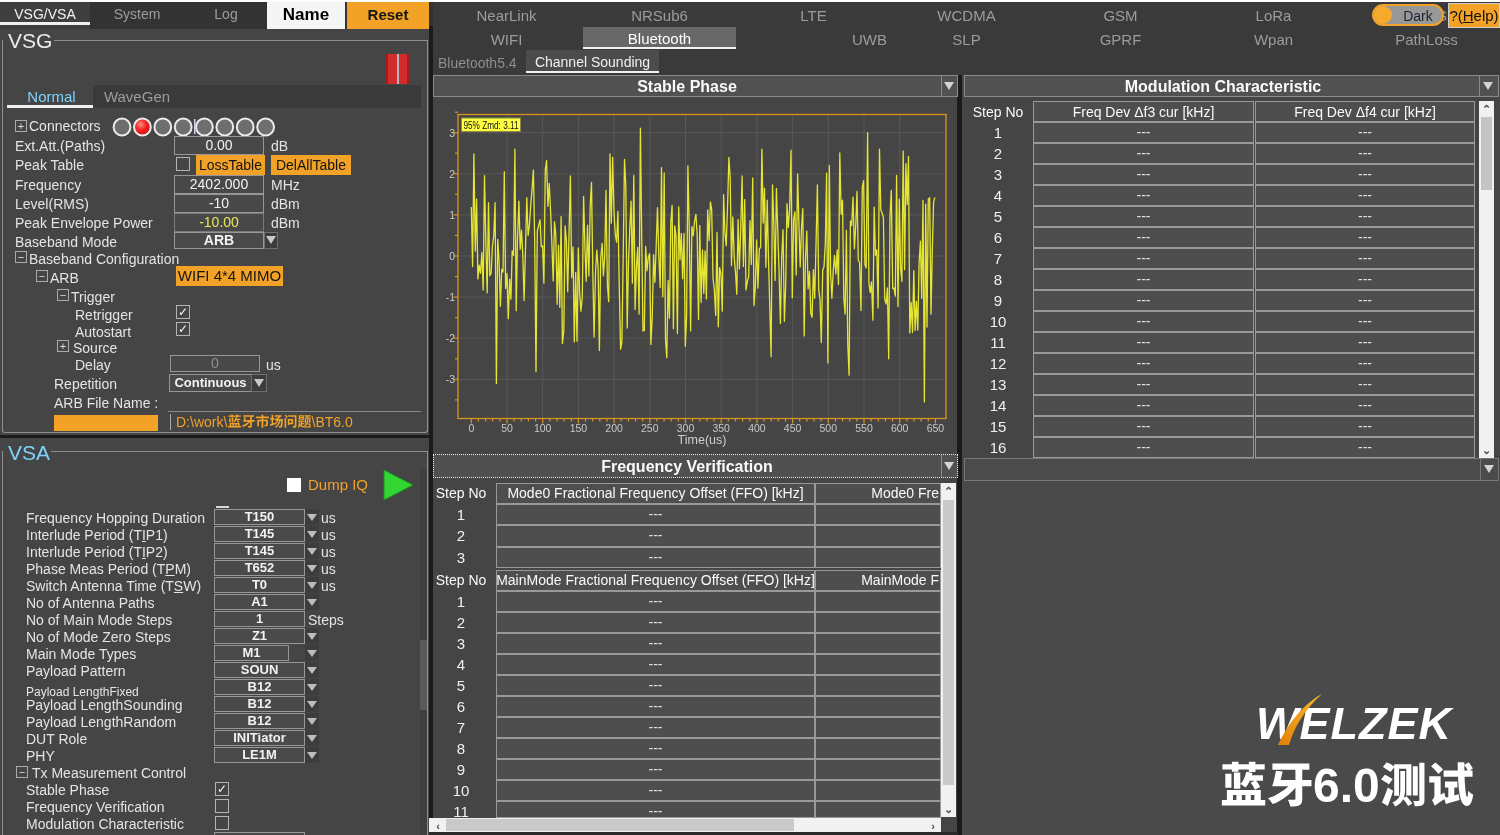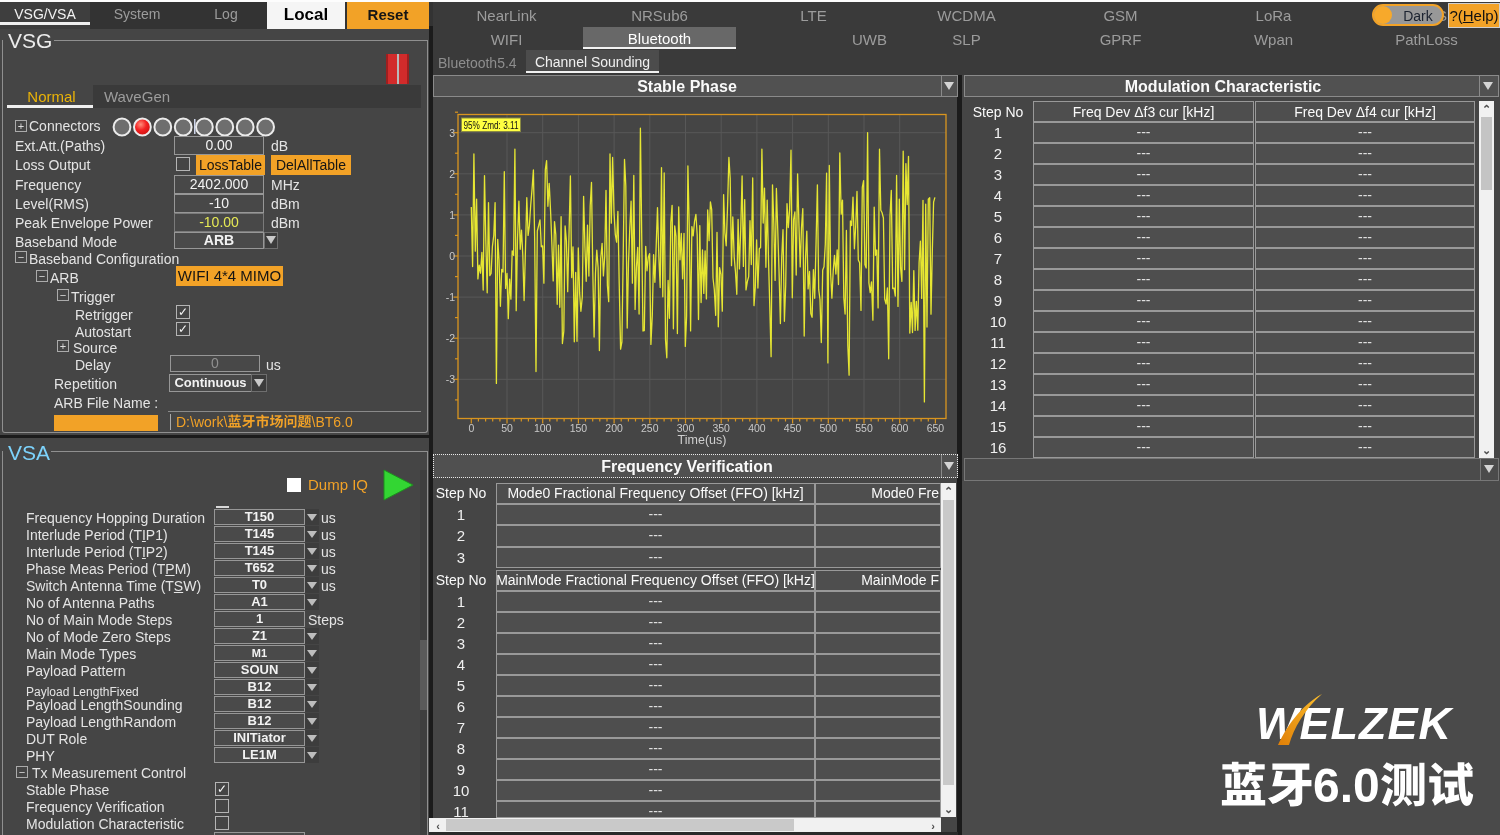--- a/index.html
+++ b/index.html
@@ -29,21 +29,21 @@
 .vsb{position:absolute;background:#f1f1f1}
 .sbarr{position:absolute;color:#4e4e4e;font-size:11px;text-align:center;font-weight:700}
 </style></head><body>
 <div class="ab" style="left:0;top:0;width:1500px;height:2px;background:#fdfdfd"></div>
 <div class="ab" style="left:0;top:2px;width:433px;height:27px;background:#333"></div>
 <div class="ab" style="left:0;top:2px;width:90px;height:27px;background:#3e3e3e"></div>
 <div class="ab" style="left:0;top:6px;width:90px;text-align:center;color:#f2f2f2;font-size:14px">VSG/VSA</div>
 <div class="ab" style="left:0;top:22px;width:90px;height:3px;background:#f0f0f0"></div>
 <div class="ab grey" style="left:92px;top:6px;width:90px;text-align:center;font-size:14px">System</div>
 <div class="ab grey" style="left:181px;top:6px;width:90px;text-align:center;font-size:14px">Log</div>
-<div class="ab" style="left:267px;top:2px;width:78px;height:27px;background:#f5f5f5;color:#000;font-size:17px;font-weight:700;text-align:center;line-height:26px">Local</div>
+<div class="ab" style="left:267px;top:2px;width:78px;height:27px;background:#f5f5f5;color:#000;font-size:17px;font-weight:700;text-align:center;line-height:26px">Name</div>
 <div class="ab" style="left:347px;top:2px;width:82px;height:27px;background:#f2a227;color:#151515;font-size:15px;font-weight:600;text-align:center;line-height:26px">Reset</div>
 <div class="ab" style="left:433px;top:2px;width:1067px;height:73px;background:#3a3a3a"></div>
 <div class="ab grey" style="left:433px;top:7px;width:147px;text-align:center;font-size:15px">NearLink</div>
 <div class="ab grey" style="left:586px;top:7px;width:147px;text-align:center;font-size:15px">NRSub6</div>
 <div class="ab grey" style="left:740px;top:7px;width:147px;text-align:center;font-size:15px">LTE</div>
 <div class="ab grey" style="left:893px;top:7px;width:147px;text-align:center;font-size:15px">WCDMA</div>
 <div class="ab grey" style="left:1047px;top:7px;width:147px;text-align:center;font-size:15px">GSM</div>
 <div class="ab grey" style="left:1200px;top:7px;width:147px;text-align:center;font-size:15px">LoRa</div>
 <div class="ab grey" style="left:1437px;top:7px;font-size:15px">S</div>
 <div class="ab" style="left:583px;top:27px;width:153px;height:20px;background:#686868"></div>
@@ -68,21 +68,21 @@
 <div class="ab" style="left:0;top:435px;width:433px;height:3px;background:#1b1b1b"></div>
 <div class="ab" style="left:8px;top:29px;color:#ececec;font-size:21px">VSG</div>
 <div class="ab" style="left:2px;top:40px;width:426px;height:393px;border:1px solid #8f8f8f;border-top:none;border-radius:0 0 3px 3px"></div>
 <div class="ab" style="left:54px;top:40px;width:374px;height:1px;background:#8f8f8f"></div>
 <div class="ab" style="left:2px;top:40px;width:1px;height:8px;background:#8f8f8f"></div>
 <div class="ab" style="left:386px;top:54px;width:23px;height:30px;background:#d22b2b"></div>
 <div class="ab" style="left:386px;top:54px;width:2px;height:30px;background:#9e1f1f"></div>
 <div class="ab" style="left:407px;top:54px;width:2px;height:30px;background:#9e1f1f"></div>
 <div class="ab" style="left:396.5px;top:54px;width:2px;height:30px;background:#b9b9b9"></div>
 <div class="ab" style="left:93px;top:85px;width:328px;height:23px;background:#3a3a3a"></div>
-<div class="ab" style="left:10px;top:88px;width:83px;text-align:center;color:#eab308;font-size:15px">Normal</div>
+<div class="ab" style="left:10px;top:88px;width:83px;text-align:center;color:#7dd3fc;font-size:15px">Normal</div>
 <div class="ab" style="left:7px;top:105px;width:86px;height:3px;background:#f0f0f0"></div>
 <div class="ab" style="left:99px;top:88px;width:76px;text-align:center;color:#9c9c9c;font-size:15px">WaveGen</div>
 <div class="exp" style="left:15px;top:120px">+</div>
 <div class="lbl" style="left:29px;top:117px">Connectors</div>
 <svg class="ab" style="left:0;top:117px" width="290" height="20">
     <defs>
       <radialGradient id="rg" cx="0.4" cy="0.35" r="0.75">
         <stop offset="0" stop-color="#ff8d7a"></stop>
         <stop offset="0.45" stop-color="#f32222"></stop>
         <stop offset="1" stop-color="#c40d0d"></stop>
@@ -94,21 +94,21 @@
     <circle cx="183.2" cy="10" r="8.4" fill="#6e6e6e" stroke="#ebebeb" stroke-width="2"></circle>
     <circle cx="204.4" cy="10" r="8.4" fill="#6e6e6e" stroke="#ebebeb" stroke-width="2"></circle>
     <circle cx="224.8" cy="10" r="8.4" fill="#6e6e6e" stroke="#ebebeb" stroke-width="2"></circle>
     <circle cx="245.2" cy="10" r="8.4" fill="#6e6e6e" stroke="#ebebeb" stroke-width="2"></circle>
     <circle cx="265.6" cy="10" r="8.4" fill="#6e6e6e" stroke="#ebebeb" stroke-width="2"></circle>
     <rect x="194" y="2" width="1.5" height="15" fill="#cdd4e8"></rect>
   </svg>
 <div class="lbl" style="left:15px;top:137px">Ext.Att.(Paths)</div>
 <div class="inp" style="left:174px;top:136px;width:90px;height:19px">0.00</div>
 <div class="lbl" style="left:271px;top:137px">dB</div>
-<div class="lbl" style="left:15px;top:156px">Loss Output</div>
+<div class="lbl" style="left:15px;top:156px">Peak Table</div>
 <div class="cb" style="left:176px;top:157px"></div>
 <div class="obtn" style="left:196px;top:155px;width:69px;height:20px;line-height:20px">LossTable</div>
 <div class="obtn" style="left:271px;top:155px;width:80px;height:20px;line-height:20px">DelAllTable</div>
 <div class="lbl" style="left:15px;top:176px">Frequency</div>
 <div class="inp" style="left:174px;top:175px;width:90px;height:19px">2402.000</div>
 <div class="lbl" style="left:271px;top:176px">MHz</div>
 <div class="lbl" style="left:15px;top:195px">Level(RMS)</div>
 <div class="inp" style="left:174px;top:194px;width:90px;height:19px">-10</div>
 <div class="lbl" style="left:271px;top:195px">dBm</div>
 <div class="lbl" style="left:15px;top:214px">Peak Envelope Power</div>
@@ -192,21 +192,21 @@
 <div class="arrbtn" style="left:305px;top:594px;width:14px;height:16px;border:none;background:#3d3d3d"></div>
 <div class="tri" style="left:307px;top:599px;border-left-width:5px;border-right-width:5px;border-top-width:7px;border-top-color:#bdbdbd"></div>
 <div class="lbl" style="left:26px;top:611px;font-size:14px">No of Main Mode Steps</div>
 <div class="combo" style="left:214px;top:611px;width:91px;height:16px;font-size:13px;line-height:14px">1</div>
 <div class="lbl" style="left:308px;top:611px">Steps</div>
 <div class="lbl" style="left:26px;top:628px;font-size:14px">No of Mode Zero Steps</div>
 <div class="combo" style="left:214px;top:628px;width:91px;height:16px;font-size:13px;line-height:14px">Z1</div>
 <div class="arrbtn" style="left:305px;top:628px;width:14px;height:16px;border:none;background:#3d3d3d"></div>
 <div class="tri" style="left:307px;top:633px;border-left-width:5px;border-right-width:5px;border-top-width:7px;border-top-color:#bdbdbd"></div>
 <div class="lbl" style="left:26px;top:645px;font-size:14px">Main Mode Types</div>
-<div class="combo" style="left:214px;top:645px;width:91px;height:16px;font-size:11px;line-height:14px">M1</div>
+<div class="combo" style="left:214px;top:645px;width:75px;height:16px;font-size:13px;line-height:14px">M1</div>
 <div class="arrbtn" style="left:305px;top:645px;width:14px;height:16px;border:none;background:#3d3d3d"></div>
 <div class="tri" style="left:307px;top:650px;border-left-width:5px;border-right-width:5px;border-top-width:7px;border-top-color:#bdbdbd"></div>
 <div class="lbl" style="left:26px;top:662px;font-size:14px">Payload Pattern</div>
 <div class="combo" style="left:214px;top:662px;width:91px;height:16px;font-size:13px;line-height:14px">SOUN</div>
 <div class="arrbtn" style="left:305px;top:662px;width:14px;height:16px;border:none;background:#3d3d3d"></div>
 <div class="tri" style="left:307px;top:667px;border-left-width:5px;border-right-width:5px;border-top-width:7px;border-top-color:#bdbdbd"></div>
 <div class="lbl" style="left:26px;top:683px;font-size:12px">Payload LengthFixed</div>
 <div class="combo" style="left:214px;top:679px;width:91px;height:16px;font-size:13px;line-height:14px">B12</div>
 <div class="arrbtn" style="left:305px;top:679px;width:14px;height:16px;border:none;background:#3d3d3d"></div>
 <div class="tri" style="left:307px;top:684px;border-left-width:5px;border-right-width:5px;border-top-width:7px;border-top-color:#bdbdbd"></div>

